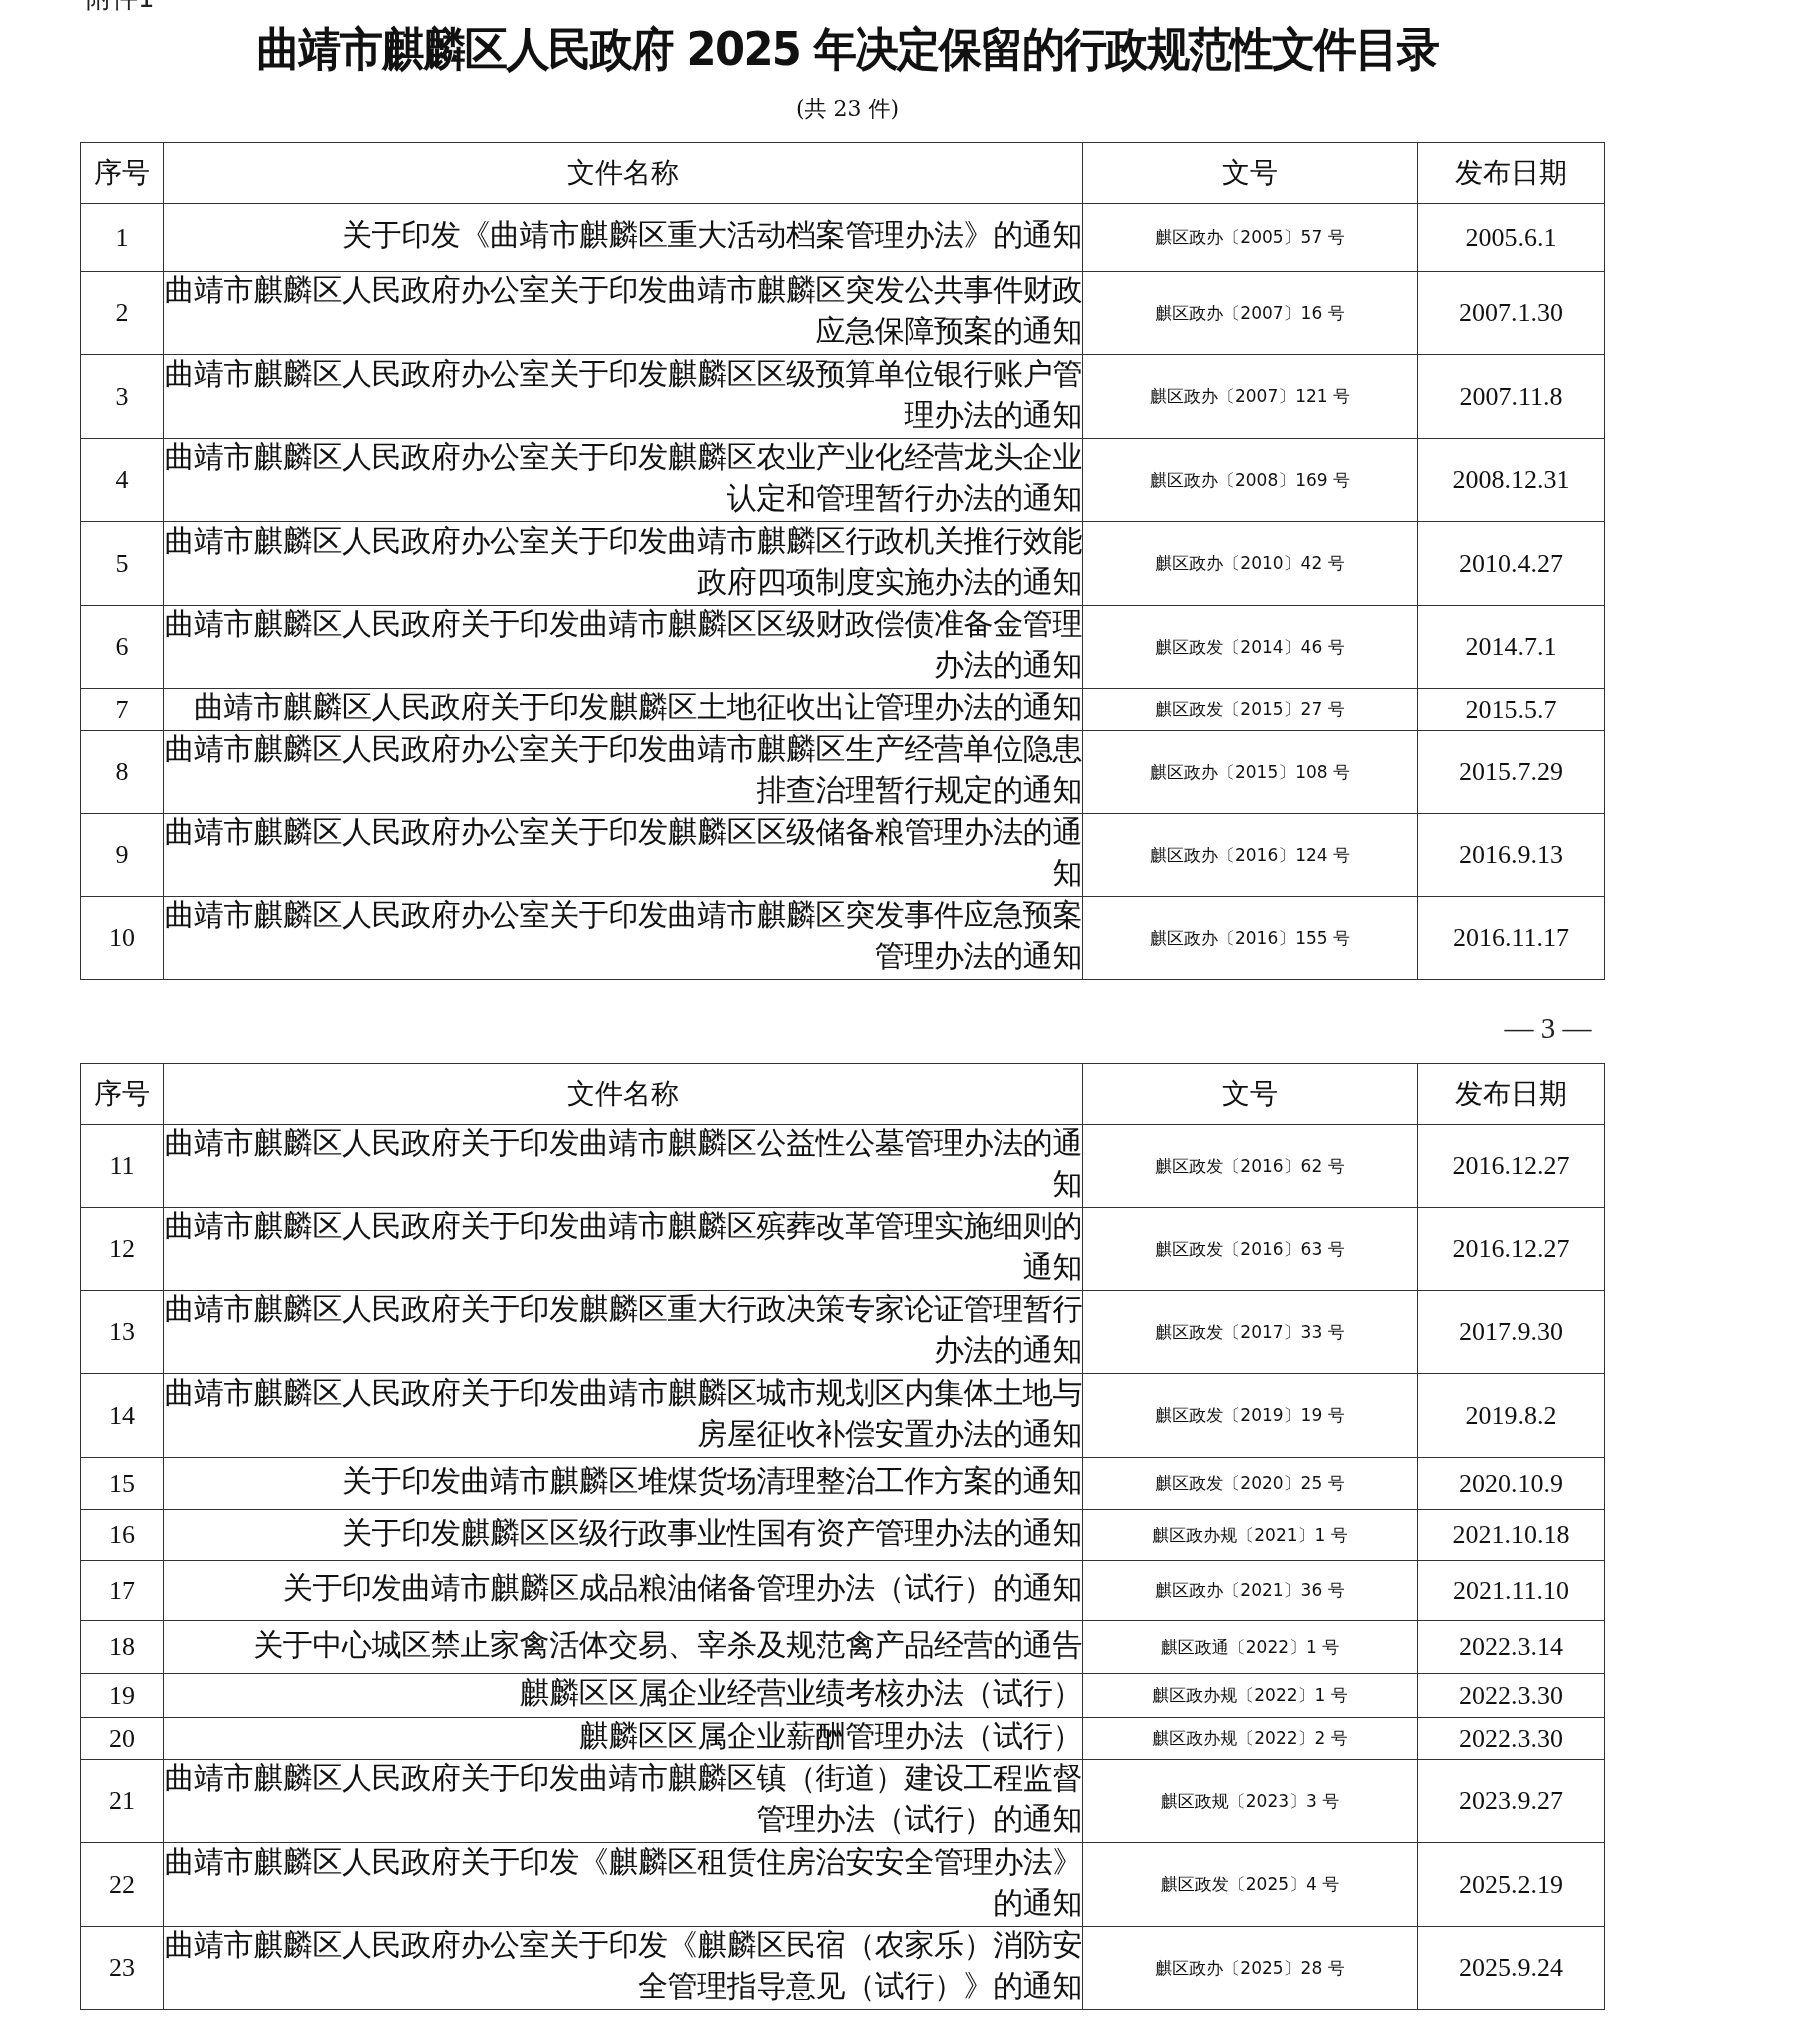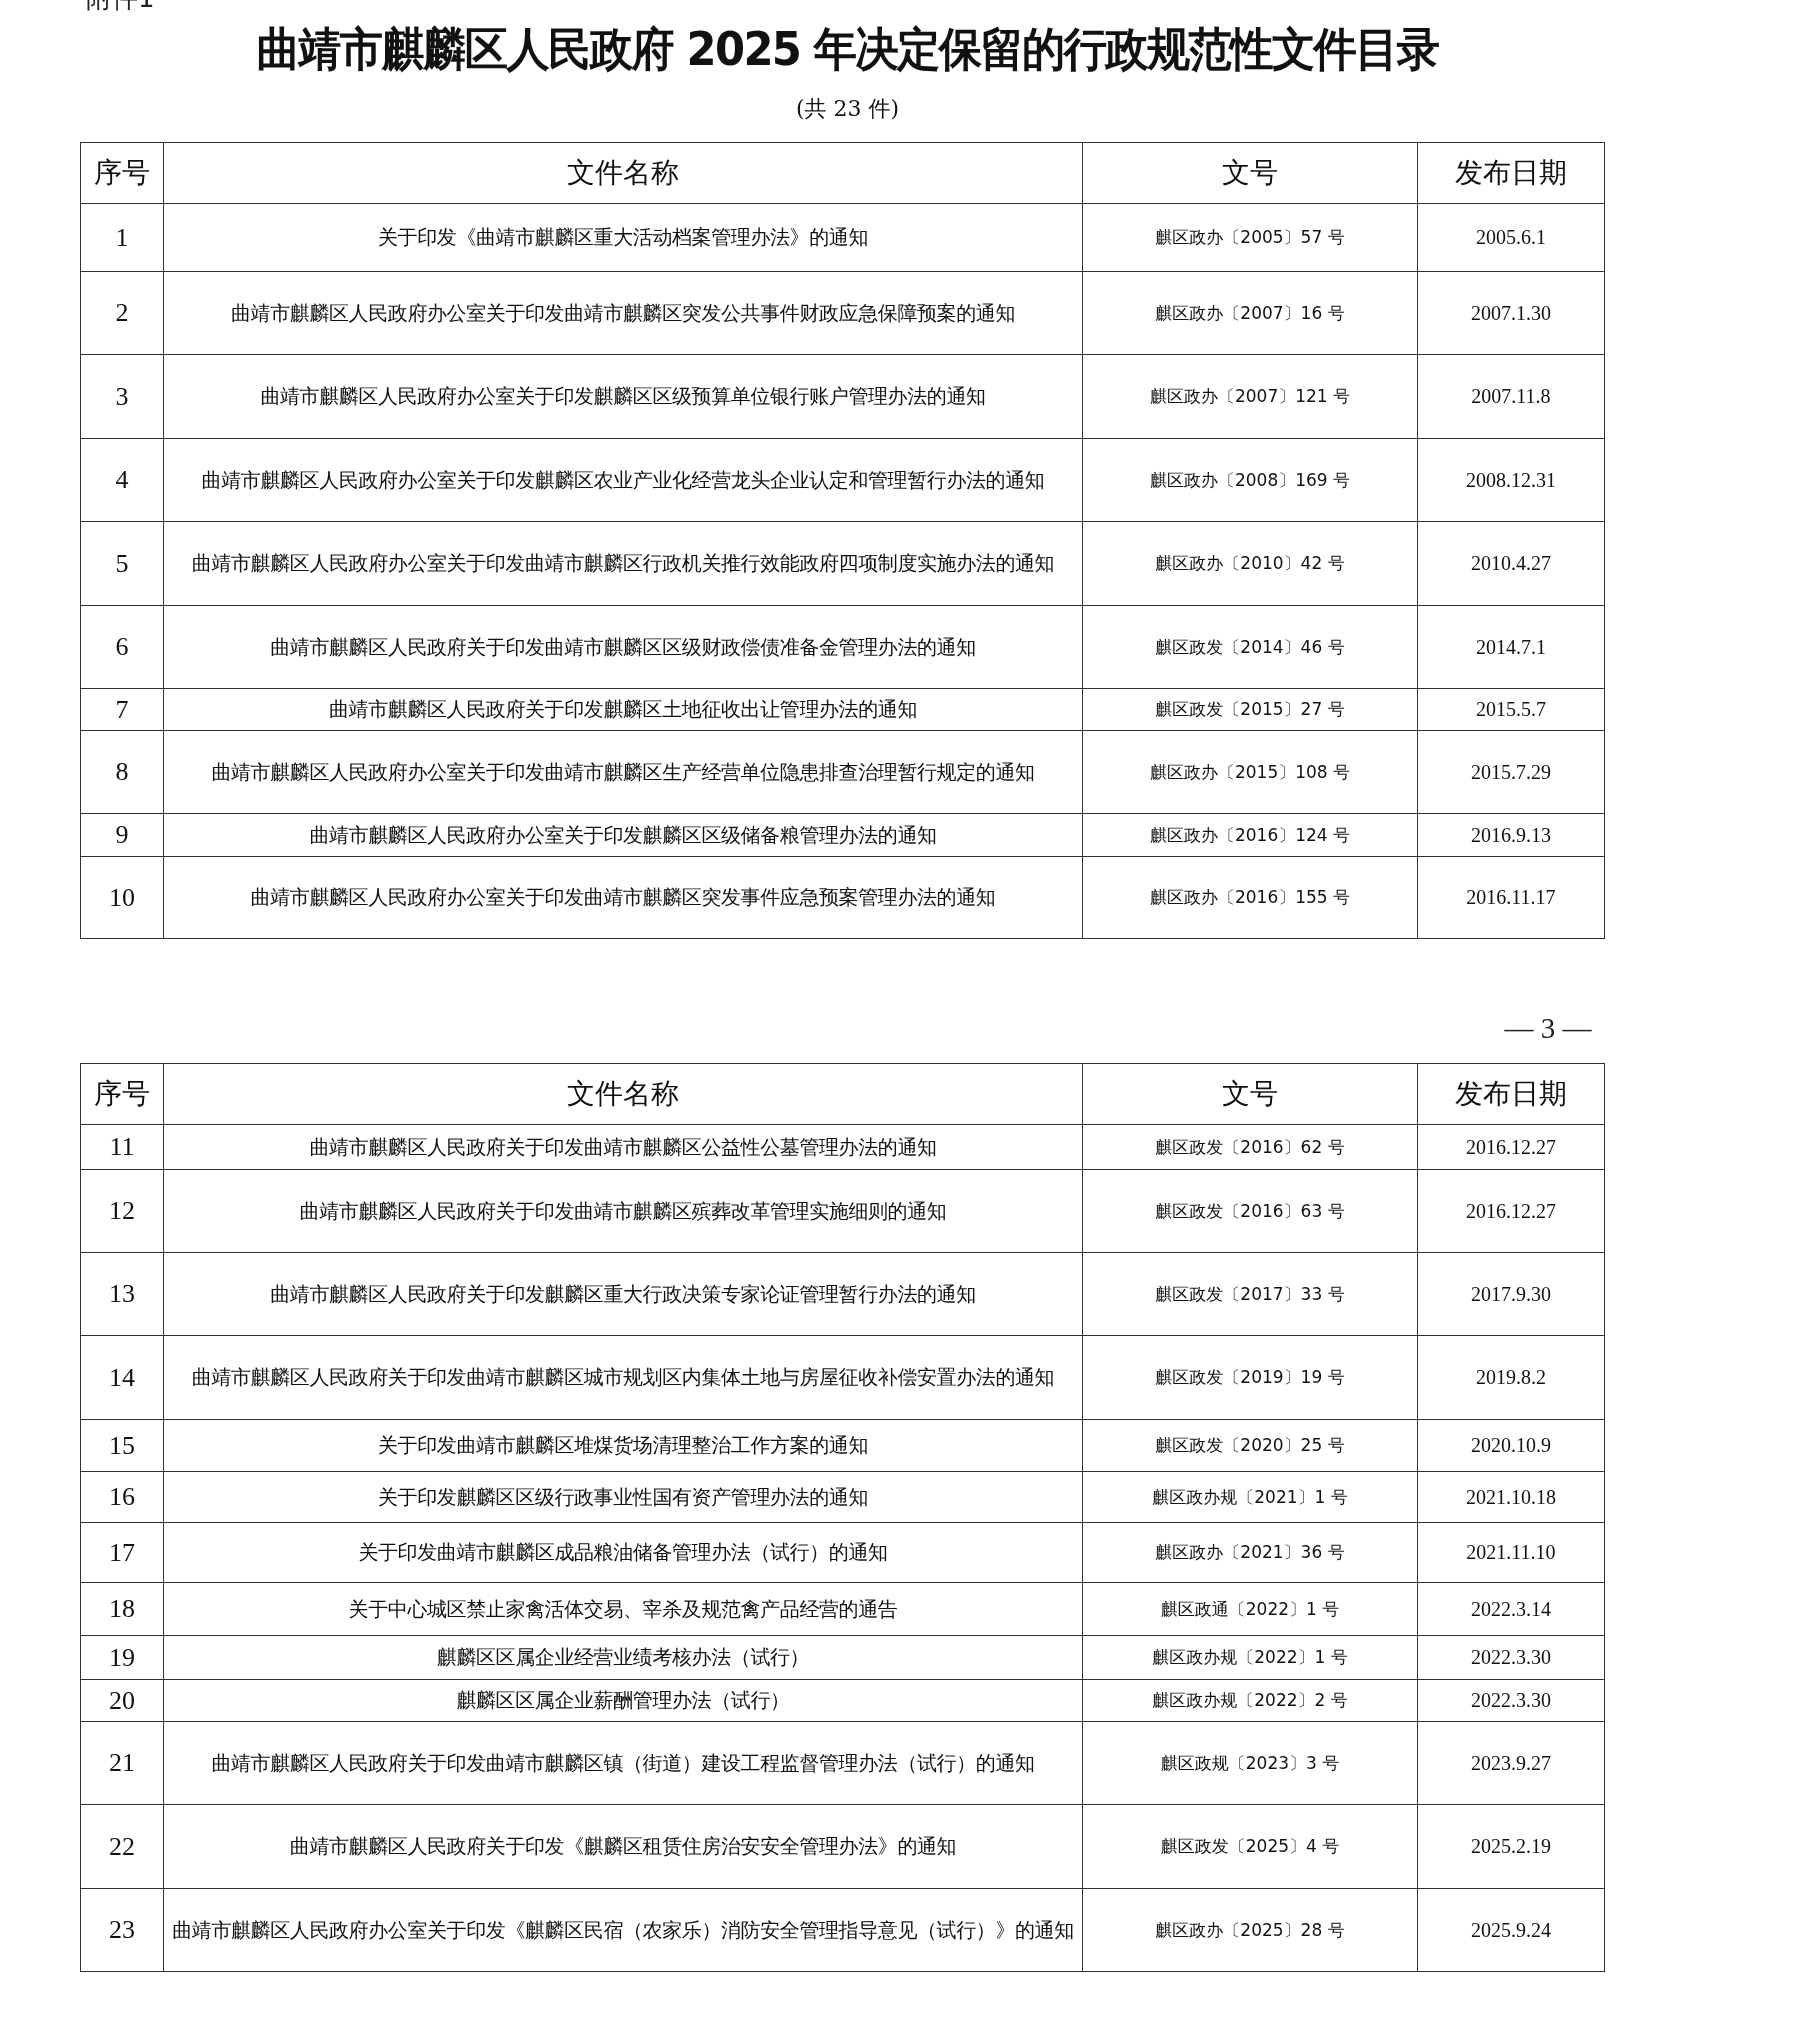--- a/index.html
+++ b/index.html
@@ -23,28 +23,28 @@
   }
   table.doc td, table.doc th {
     border: 1.7px solid #333; padding: 0; vertical-align: middle;
   }
   table.doc th {
     font-family: "DejaVu Sans", sans-serif; font-weight: normal; font-size: 28px;
     text-align: center;
   }
   td.seq { text-align: center; font-family: "Liberation Serif", serif; font-size: 26px; }
   td.name {
-    text-align: center; padding: 3.4px 10.3px 3.4px 12px;
-    font-family: Liberation Serif, serif; font-size: 20px; line-height: 41px;
+    text-align: right; padding: 3.4px 10.3px 3.4px 12px;
+    font-family: Liberation Mono, monospace; font-size: 30px; line-height: 41px;
     letter-spacing: -0.4px;
   }
   td.docno {
     text-align: center; font-family: "DejaVu Sans", sans-serif; font-size: 17px; white-space: nowrap;
   }
-  td.date { text-align: center; font-family: "Liberation Serif", serif; font-size: 20px; }
+  td.date { text-align: center; font-family: "Liberation Serif", serif; font-size: 26px; }
   .pagenum {
     position: absolute; left: 1500px; top: 1012px; width: 96px; text-align: center;
     font-family: "Liberation Serif", serif; font-size: 29px; color: #222;
   }
   col.c1 { width: 83px; } col.c2 { width: 919px; } col.c3 { width: 335px; } col.c4 { width: 187px; }
 </style>
 </head>
 <body>
 
 <div class="attach">附件1</div>

